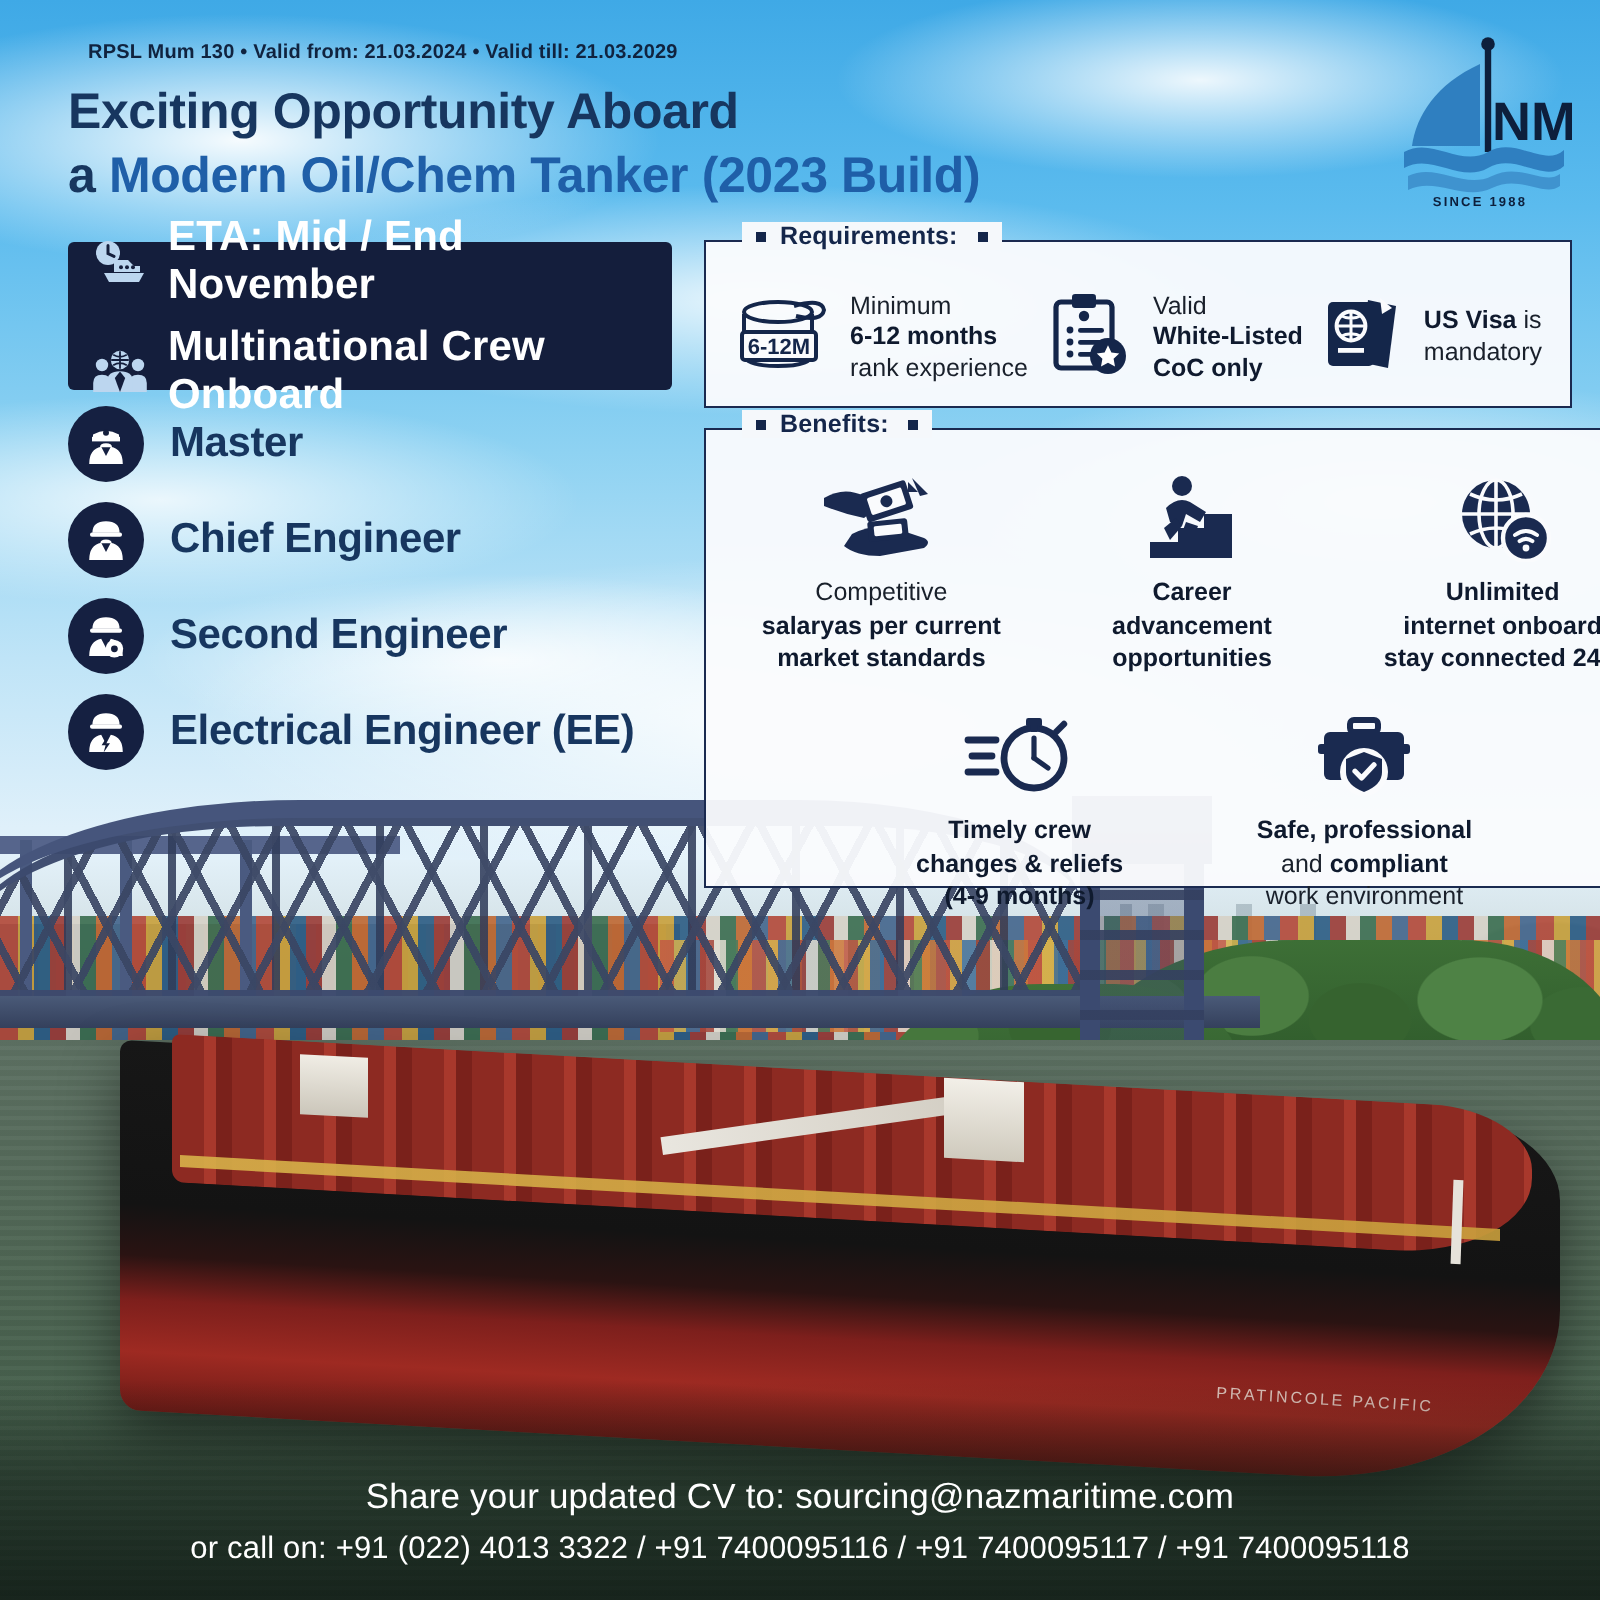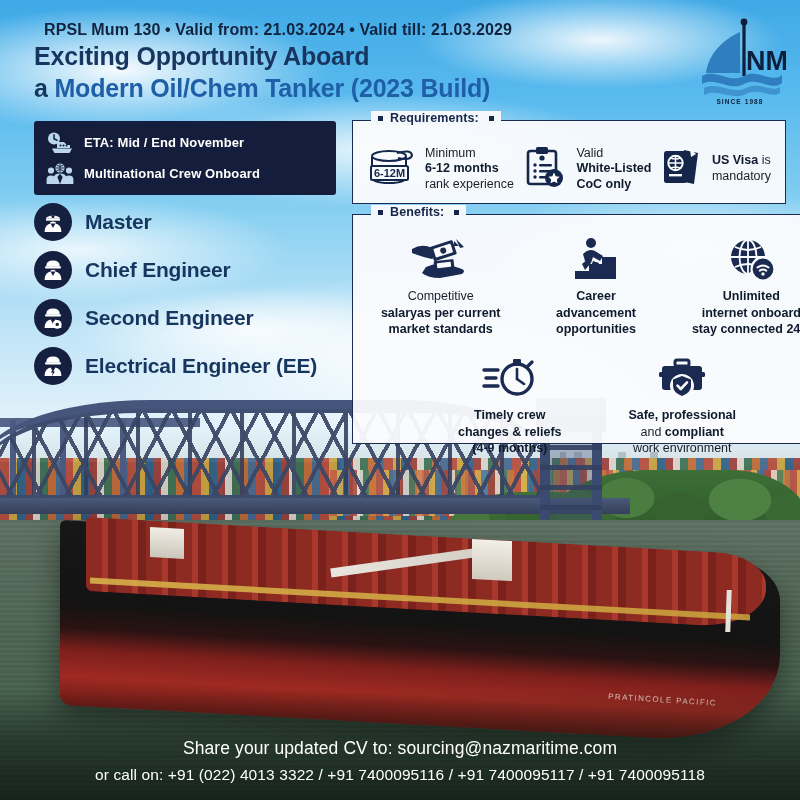--- a/index.html
+++ b/index.html
@@ -222,21 +222,21 @@
   .footer-fade {
     position:absolute; left:0; bottom:0; width:800px; height:110px;
     background:linear-gradient(180deg, rgba(10,20,14,0) 0%, rgba(12,22,16,.45) 45%, rgba(10,18,14,.72) 100%);
   }
 
   
   .content { position:absolute; inset:0; }
 
   .rpsl {
     position:absolute; left:16px; top:21px;
-    font-size:16px; font-weight:bold; color:#10233f; letter-spacing:.1px;padding-left:28px;
+    font-size:10px; font-weight:bold; color:#10233f; letter-spacing:.1px;padding-left:28px;
   }
 
   .logo { position:absolute; right:14px; top:18px; width:92px; height:100px; }
   .logo svg { display:block; }
   .logo-since {
     position:absolute; left:0; top:80px; width:92px; text-align:center;
     font-size:6.5px; font-weight:bold; letter-spacing:1.1px; color:#0d1f3c;
   }
 
   .headline {
@@ -250,21 +250,21 @@
   }
   .headline .l2 .hl { color:#1f5fa8; }
 
   
   .eta-box {
     position:absolute; left:34px; top:121px; width:302px; height:74px;
     background:#141e3c; border-radius:3px;
     padding:8px 12px; display:flex; flex-direction:column; justify-content:center; gap:7px;
   }
   .eta-row { display:flex; align-items:center; gap:10px; }
-  .eta-row .txt { color:#fff; font-size:13px; font-weight:bold; letter-spacing:.1px; }
+  .eta-row .txt { color:#fff; font-size:21px; font-weight:bold; letter-spacing:.1px; }
   .eta-ico { width:28px; height:24px; flex:none; display:flex; align-items:center; justify-content:center; }
 
   
   .ranks { position:absolute; left:34px; top:203px; display:flex; flex-direction:column; gap:10px; }
   .rank { display:flex; align-items:center; gap:13px; }
   .rank-ico {
     width:38px; height:38px; border-radius:50%; background:#152041; flex:none;
     display:flex; align-items:center; justify-content:center;
   }
   .rank-label { font-size:21px; font-weight:bold; color:#17365f; letter-spacing:-.2px; }

